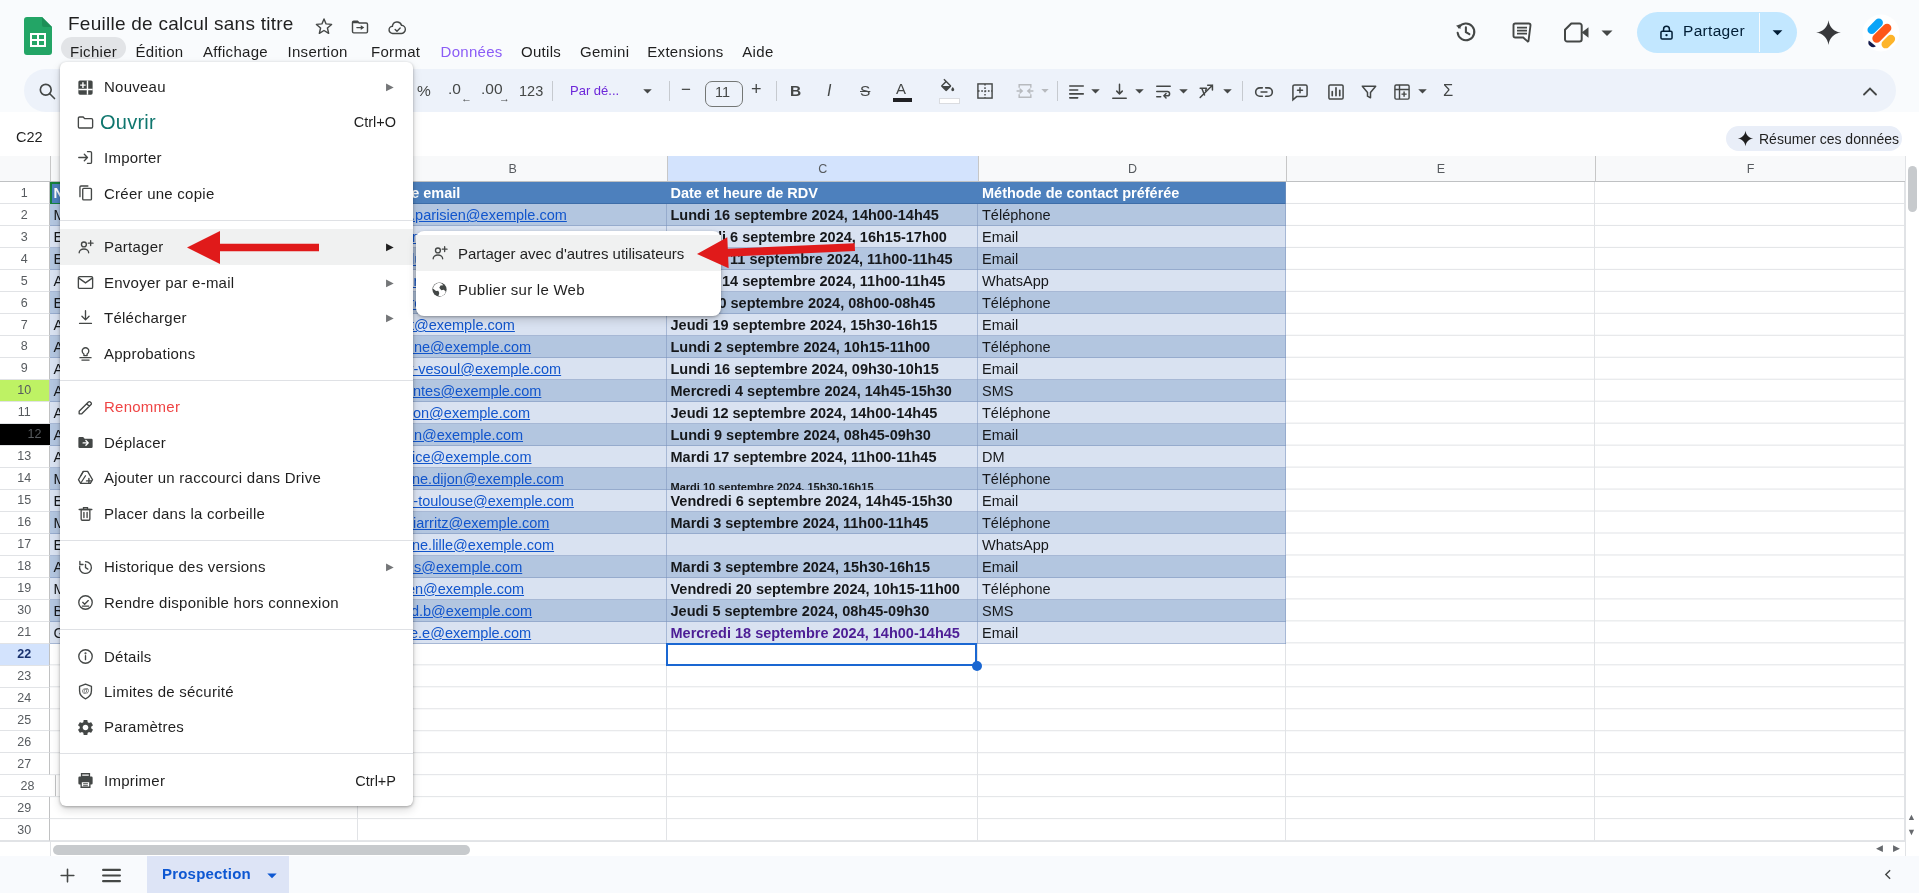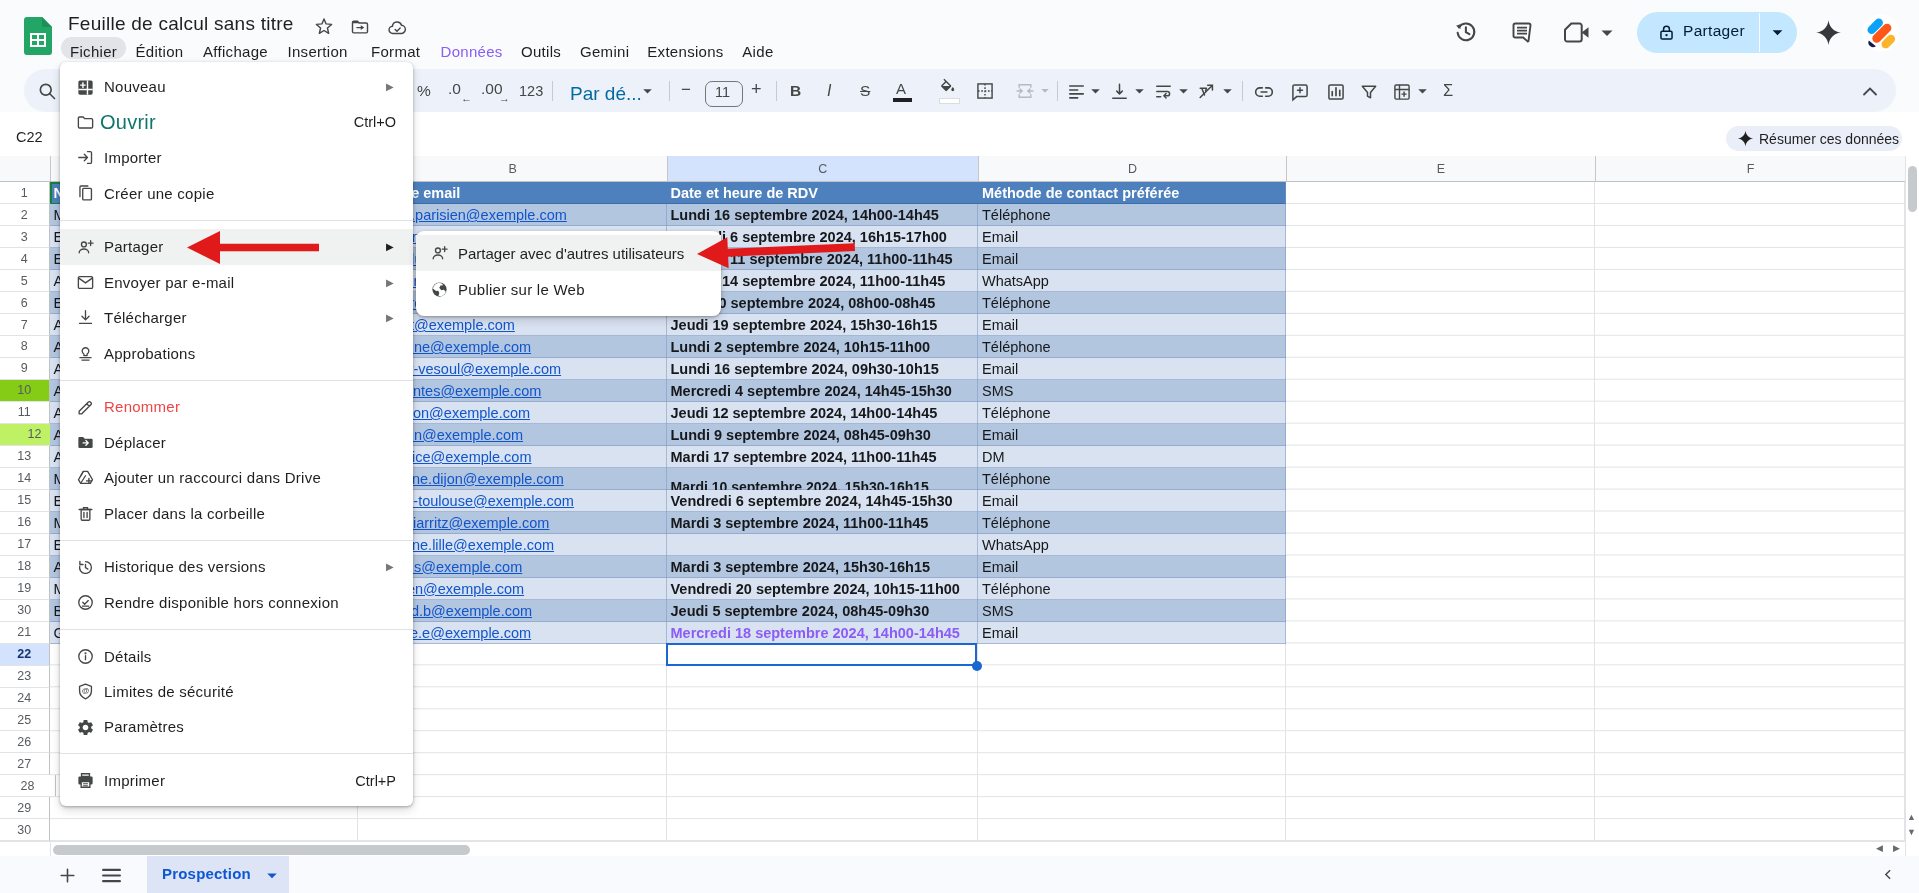--- a/index.html
+++ b/index.html
@@ -86,21 +86,21 @@
     <circle cx="10.5" cy="10.5" r="6.5"></circle>
     <path d="M15.3 15.3L21 21" stroke-linecap="round"></path>
   </svg>
 <div class="abs" style="left:417px;top:82px;font-size:15.5px;font-weight:400;color:#444746;">%</div>
 <div class="abs" style="left:448px;top:80px;font-size:15.5px;font-weight:400;color:#444746;">.0</div>
 <div class="abs" style="left:461px;top:92px;font-size:11px;color:#444746;">←</div>
 <div class="abs" style="left:481px;top:80px;font-size:15.5px;font-weight:400;color:#444746;">.00</div>
 <div class="abs" style="left:499px;top:92px;font-size:11px;color:#444746;">→</div>
 <div class="abs" style="left:519px;top:83px;font-size:14.5px;font-weight:400;color:#444746;">123</div>
 <div class="abs" style="left:551.5px;top:81px;width:1px;height:20px;background:#c6cacf;"></div>
-<div class="abs" style="left:570px;top:83px;font-size:19px;font-weight:400;color:#0369a1;">Par dé...</div>
+<div class="abs" style="left:570px;top:83px;font-size:13px;font-weight:400;color:#6d28d9;">Par dé...</div>
 <svg class="abs" style="left:642px;top:88px" width="11" height="7" viewBox="0 0 14 9">
     <path d="M1.5 1.5l5.5 5.5 5.5-5.5z" fill="#444746"></path>
   </svg>
 <div class="abs" style="left:669px;top:81px;width:1px;height:20px;background:#c6cacf;"></div>
 <div class="abs" style="left:681px;top:80px;font-size:17px;font-weight:400;color:#444746;">−</div>
 <div class="abs" style="left:705px;top:81px;width:36px;height:24px;border:1px solid #747775;border-radius:7px;"></div>
 <div class="abs" style="left:715px;top:84px;font-size:14.5px;font-weight:400;color:#444746;">11</div>
 <div class="abs" style="left:751px;top:79px;font-size:18px;font-weight:400;color:#444746;">+</div>
 <div class="abs" style="left:776px;top:81px;width:1px;height:20px;background:#c6cacf;"></div>
 <div class="abs" style="left:790px;top:82px;font-size:15.5px;font-weight:700;color:#444746;">B</div>
@@ -194,23 +194,23 @@
 <div class="abs" style="left:1595px;top:156.2px;width:310px;height:25.0px;background:transparent;border-left:1px solid #c7c7c7;box-sizing:border-box;display:flex;align-items:center;justify-content:center;font-size:12.5px;color:#575b5f;">F</div>
 <div class="abs" style="left:0;top:182.20px;width:49.5px;height:21.97px;background:#fff;border-bottom:1px solid #e1e3e6;border-right:1px solid #c0c1c2;box-sizing:border-box;display:flex;align-items:center;justify-content:center;font-size:12.5px;font-weight:400;color:#575b5f;">1</div>
 <div class="abs" style="left:0;top:204.17px;width:49.5px;height:21.97px;background:#fff;border-bottom:1px solid #e1e3e6;border-right:1px solid #c0c1c2;box-sizing:border-box;display:flex;align-items:center;justify-content:center;font-size:12.5px;font-weight:400;color:#575b5f;">2</div>
 <div class="abs" style="left:0;top:226.14px;width:49.5px;height:21.97px;background:#fff;border-bottom:1px solid #e1e3e6;border-right:1px solid #c0c1c2;box-sizing:border-box;display:flex;align-items:center;justify-content:center;font-size:12.5px;font-weight:400;color:#575b5f;">3</div>
 <div class="abs" style="left:0;top:248.11px;width:49.5px;height:21.97px;background:#fff;border-bottom:1px solid #e1e3e6;border-right:1px solid #c0c1c2;box-sizing:border-box;display:flex;align-items:center;justify-content:center;font-size:12.5px;font-weight:400;color:#575b5f;">4</div>
 <div class="abs" style="left:0;top:270.08px;width:49.5px;height:21.97px;background:#fff;border-bottom:1px solid #e1e3e6;border-right:1px solid #c0c1c2;box-sizing:border-box;display:flex;align-items:center;justify-content:center;font-size:12.5px;font-weight:400;color:#575b5f;">5</div>
 <div class="abs" style="left:0;top:292.05px;width:49.5px;height:21.97px;background:#fff;border-bottom:1px solid #e1e3e6;border-right:1px solid #c0c1c2;box-sizing:border-box;display:flex;align-items:center;justify-content:center;font-size:12.5px;font-weight:400;color:#575b5f;">6</div>
 <div class="abs" style="left:0;top:314.02px;width:49.5px;height:21.97px;background:#fff;border-bottom:1px solid #e1e3e6;border-right:1px solid #c0c1c2;box-sizing:border-box;display:flex;align-items:center;justify-content:center;font-size:12.5px;font-weight:400;color:#575b5f;">7</div>
 <div class="abs" style="left:0;top:335.99px;width:49.5px;height:21.97px;background:#fff;border-bottom:1px solid #e1e3e6;border-right:1px solid #c0c1c2;box-sizing:border-box;display:flex;align-items:center;justify-content:center;font-size:12.5px;font-weight:400;color:#575b5f;">8</div>
 <div class="abs" style="left:0;top:357.96px;width:49.5px;height:21.97px;background:#fff;border-bottom:1px solid #e1e3e6;border-right:1px solid #c0c1c2;box-sizing:border-box;display:flex;align-items:center;justify-content:center;font-size:12.5px;font-weight:400;color:#575b5f;">9</div>
-<div class="abs" style="left:0;top:379.93px;width:49.5px;height:21.97px;background:#84cc16;border-bottom:1px solid #e1e3e6;border-right:1px solid #c0c1c2;box-sizing:border-box;display:flex;align-items:center;justify-content:center;font-size:12.5px;font-weight:400;color:#575b5f;">10</div>
+<div class="abs" style="left:0;top:379.93px;width:49.5px;height:21.97px;background:#bef264;border-bottom:1px solid #e1e3e6;border-right:1px solid #c0c1c2;box-sizing:border-box;display:flex;align-items:center;justify-content:center;font-size:12.5px;font-weight:400;color:#575b5f;">10</div>
 <div class="abs" style="left:0;top:401.90px;width:49.5px;height:21.97px;background:#fff;border-bottom:1px solid #e1e3e6;border-right:1px solid #c0c1c2;box-sizing:border-box;display:flex;align-items:center;justify-content:center;font-size:12.5px;font-weight:400;color:#575b5f;">11</div>
-<div class="abs" style="left:0;top:423.87px;width:70px;height:21.97px;background:#bef264;border-bottom:1px solid #e1e3e6;border-right:1px solid #c0c1c2;box-sizing:border-box;display:flex;align-items:center;justify-content:center;font-size:12.5px;font-weight:400;color:#575b5f;">12</div>
+<div class="abs" style="left:0;top:423.87px;width:70px;height:21.97px;background:#000000;border-bottom:1px solid #e1e3e6;border-right:1px solid #c0c1c2;box-sizing:border-box;display:flex;align-items:center;justify-content:center;font-size:12.5px;font-weight:400;color:#575b5f;">12</div>
 <div class="abs" style="left:0;top:445.84px;width:49.5px;height:21.97px;background:#fff;border-bottom:1px solid #e1e3e6;border-right:1px solid #c0c1c2;box-sizing:border-box;display:flex;align-items:center;justify-content:center;font-size:12.5px;font-weight:400;color:#575b5f;">13</div>
 <div class="abs" style="left:0;top:467.81px;width:49.5px;height:21.97px;background:#fff;border-bottom:1px solid #e1e3e6;border-right:1px solid #c0c1c2;box-sizing:border-box;display:flex;align-items:center;justify-content:center;font-size:12.5px;font-weight:400;color:#575b5f;">14</div>
 <div class="abs" style="left:0;top:489.78px;width:49.5px;height:21.97px;background:#fff;border-bottom:1px solid #e1e3e6;border-right:1px solid #c0c1c2;box-sizing:border-box;display:flex;align-items:center;justify-content:center;font-size:12.5px;font-weight:400;color:#575b5f;">15</div>
 <div class="abs" style="left:0;top:511.75px;width:49.5px;height:21.97px;background:#fff;border-bottom:1px solid #e1e3e6;border-right:1px solid #c0c1c2;box-sizing:border-box;display:flex;align-items:center;justify-content:center;font-size:12.5px;font-weight:400;color:#575b5f;">16</div>
 <div class="abs" style="left:0;top:533.72px;width:49.5px;height:21.97px;background:#fff;border-bottom:1px solid #e1e3e6;border-right:1px solid #c0c1c2;box-sizing:border-box;display:flex;align-items:center;justify-content:center;font-size:12.5px;font-weight:400;color:#575b5f;">17</div>
 <div class="abs" style="left:0;top:555.69px;width:49.5px;height:21.97px;background:#fff;border-bottom:1px solid #e1e3e6;border-right:1px solid #c0c1c2;box-sizing:border-box;display:flex;align-items:center;justify-content:center;font-size:12.5px;font-weight:400;color:#575b5f;">18</div>
 <div class="abs" style="left:0;top:577.66px;width:49.5px;height:21.97px;background:#fff;border-bottom:1px solid #e1e3e6;border-right:1px solid #c0c1c2;box-sizing:border-box;display:flex;align-items:center;justify-content:center;font-size:12.5px;font-weight:400;color:#575b5f;">19</div>
 <div class="abs" style="left:0;top:599.63px;width:49.5px;height:21.97px;background:#fff;border-bottom:1px solid #e1e3e6;border-right:1px solid #c0c1c2;box-sizing:border-box;display:flex;align-items:center;justify-content:center;font-size:12.5px;font-weight:400;color:#575b5f;">30</div>
 <div class="abs" style="left:0;top:621.60px;width:49.5px;height:21.97px;background:#fff;border-bottom:1px solid #e1e3e6;border-right:1px solid #c0c1c2;box-sizing:border-box;display:flex;align-items:center;justify-content:center;font-size:12.5px;font-weight:400;color:#575b5f;">21</div>
 <div class="abs" style="left:0;top:643.57px;width:49.5px;height:21.97px;background:#d3e3fd;border-bottom:1px solid #e1e3e6;border-right:1px solid #c0c1c2;box-sizing:border-box;display:flex;align-items:center;justify-content:center;font-size:12.5px;font-weight:700;color:#18316e;">22</div>
@@ -330,21 +330,21 @@
 <div class="abs" style="left:53.5px;top:445.84px;height:21.97px;display:flex;align-items:center;font-size:14.5px;color:#16181b;white-space:nowrap;">Amélie Nice</div>
 <div class="abs" style="left:357.2px;top:445.84px;height:21.97px;display:flex;align-items:center;font-size:14.5px;color:#1155cc;text-decoration:underline;white-space:nowrap;">amelie.nice@exemple.com</div>
 <div class="abs" style="left:670.5px;top:445.84px;height:21.97px;display:flex;align-items:center;font-size:14.5px;font-weight:700;color:#16181b;white-space:nowrap;">Mardi 17 septembre 2024, 11h00-11h45</div>
 <div class="abs" style="left:982px;top:445.84px;height:21.97px;display:flex;align-items:center;font-size:14.5px;color:#16181b;white-space:nowrap;">DM</div>
 <div class="abs" style="left:49.5px;top:467.81px;width:1236.5px;height:21.97px;background:#b3c6e0;border-bottom:1px solid rgba(125,150,190,0.55);box-sizing:border-box;"></div>
 <div class="abs" style="left:357px;top:467.81px;width:1px;height:21.97px;background:rgba(125,150,190,0.55);"></div>
 <div class="abs" style="left:665.5px;top:467.81px;width:1px;height:21.97px;background:rgba(125,150,190,0.55);"></div>
 <div class="abs" style="left:977px;top:467.81px;width:1px;height:21.97px;background:rgba(125,150,190,0.55);"></div>
 <div class="abs" style="left:53.5px;top:467.81px;height:21.97px;display:flex;align-items:center;font-size:14.5px;color:#16181b;white-space:nowrap;">Marine Dijon</div>
 <div class="abs" style="left:358.0px;top:467.81px;height:21.97px;display:flex;align-items:center;font-size:14.5px;color:#1155cc;text-decoration:underline;white-space:nowrap;">clementine.dijon@exemple.com</div>
-<div class="abs" style="left:670.5px;top:467.81px;height:38px;display:flex;align-items:center;font-size:14px;font-weight:700;color:#16181b;white-space:nowrap;">Mardi 10 septembre 2024, 15h30-16h15</div>
+<div class="abs" style="left:670.5px;top:467.81px;height:38px;display:flex;align-items:center;font-size:11px;font-weight:700;color:#16181b;white-space:nowrap;">Mardi 10 septembre 2024, 15h30-16h15</div>
 <div class="abs" style="left:982px;top:467.81px;height:21.97px;display:flex;align-items:center;font-size:14.5px;color:#16181b;white-space:nowrap;">Téléphone</div>
 <div class="abs" style="left:49.5px;top:489.78px;width:1236.5px;height:21.97px;background:#d9e2f1;border-bottom:1px solid rgba(125,150,190,0.55);box-sizing:border-box;"></div>
 <div class="abs" style="left:357px;top:489.78px;width:1px;height:21.97px;background:rgba(125,150,190,0.55);"></div>
 <div class="abs" style="left:665.5px;top:489.78px;width:1px;height:21.97px;background:rgba(125,150,190,0.55);"></div>
 <div class="abs" style="left:977px;top:489.78px;width:1px;height:21.97px;background:rgba(125,150,190,0.55);"></div>
 <div class="abs" style="left:53.5px;top:489.78px;height:21.97px;display:flex;align-items:center;font-size:14.5px;color:#16181b;white-space:nowrap;">Estelle Toulouse</div>
 <div class="abs" style="left:358.5px;top:489.78px;height:21.97px;display:flex;align-items:center;font-size:14.5px;color:#1155cc;text-decoration:underline;white-space:nowrap;">gabrielle-toulouse@exemple.com</div>
 <div class="abs" style="left:670.5px;top:489.78px;height:21.97px;display:flex;align-items:center;font-size:14.5px;font-weight:700;color:#16181b;white-space:nowrap;">Vendredi 6 septembre 2024, 14h45-15h30</div>
 <div class="abs" style="left:982px;top:489.78px;height:21.97px;display:flex;align-items:center;font-size:14.5px;color:#16181b;white-space:nowrap;">Email</div>
 <div class="abs" style="left:49.5px;top:511.75px;width:1236.5px;height:21.97px;background:#b3c6e0;border-bottom:1px solid rgba(125,150,190,0.55);box-sizing:border-box;"></div>
@@ -386,21 +386,21 @@
 <div class="abs" style="left:53.5px;top:599.63px;height:21.97px;display:flex;align-items:center;font-size:14.5px;color:#16181b;white-space:nowrap;">Bertrand B</div>
 <div class="abs" style="left:365.0px;top:599.63px;height:21.97px;display:flex;align-items:center;font-size:14.5px;color:#1155cc;text-decoration:underline;white-space:nowrap;">bertrand.b@exemple.com</div>
 <div class="abs" style="left:670.5px;top:599.63px;height:21.97px;display:flex;align-items:center;font-size:14.5px;font-weight:700;color:#16181b;white-space:nowrap;">Jeudi 5 septembre 2024, 08h45-09h30</div>
 <div class="abs" style="left:982px;top:599.63px;height:21.97px;display:flex;align-items:center;font-size:14.5px;color:#16181b;white-space:nowrap;">SMS</div>
 <div class="abs" style="left:49.5px;top:621.60px;width:1236.5px;height:21.97px;background:#d9e2f1;border-bottom:1px solid rgba(125,150,190,0.55);box-sizing:border-box;"></div>
 <div class="abs" style="left:357px;top:621.60px;width:1px;height:21.97px;background:rgba(125,150,190,0.55);"></div>
 <div class="abs" style="left:665.5px;top:621.60px;width:1px;height:21.97px;background:rgba(125,150,190,0.55);"></div>
 <div class="abs" style="left:977px;top:621.60px;width:1px;height:21.97px;background:rgba(125,150,190,0.55);"></div>
 <div class="abs" style="left:53.5px;top:621.60px;height:21.97px;display:flex;align-items:center;font-size:14.5px;color:#16181b;white-space:nowrap;">Guillaume E</div>
 <div class="abs" style="left:356.0px;top:621.60px;height:21.97px;display:flex;align-items:center;font-size:14.5px;color:#1155cc;text-decoration:underline;white-space:nowrap;">guillaume.e@exemple.com</div>
-<div class="abs" style="left:670.5px;top:621.60px;height:21.97px;display:flex;align-items:center;font-size:14.5px;font-weight:700;color:#8b5cf6;white-space:nowrap;">Mercredi 18 septembre 2024, 14h00-14h45</div>
+<div class="abs" style="left:670.5px;top:621.60px;height:21.97px;display:flex;align-items:center;font-size:14.5px;font-weight:700;color:#4c1d95;white-space:nowrap;">Mercredi 18 septembre 2024, 14h00-14h45</div>
 <div class="abs" style="left:982px;top:621.60px;height:21.97px;display:flex;align-items:center;font-size:14.5px;color:#16181b;white-space:nowrap;">Email</div>
 <div class="abs" style="left:1285px;top:182.2px;width:1px;height:461.37px;background:rgba(125,150,190,0.55);"></div>
 <div class="abs" style="left:665.5px;top:642.57px;width:311.5px;height:22.97px;border:2px solid #1a67d2;box-sizing:border-box;"></div>
 <div class="abs" style="left:972px;top:661.34px;width:10px;height:10px;background:#1a67d2;border-radius:50%;"></div>
 <div class="abs" style="left:0;top:841.30px;width:1919px;height:14.70px;background:#fff;border-top:1px solid #e1e3e6;box-sizing:border-box;"></div>
 <div class="abs" style="left:53px;top:845px;width:417px;height:10px;background:#c7cacd;border-radius:5px;"></div>
 <div class="abs" style="left:49.5px;top:841.30px;width:1px;height:14.70px;background:#e1e3e6;"></div>
 <div class="abs" style="left:1876px;top:843px;font-size:9px;color:#66696d;">◀</div>
 <div class="abs" style="left:1893px;top:843px;font-size:9px;color:#66696d;">▶</div>
 <div class="abs" style="left:1905px;top:156.2px;width:14px;height:699.8px;background:#fff;border-left:1px solid #e1e3e6;box-sizing:border-box;"></div>

